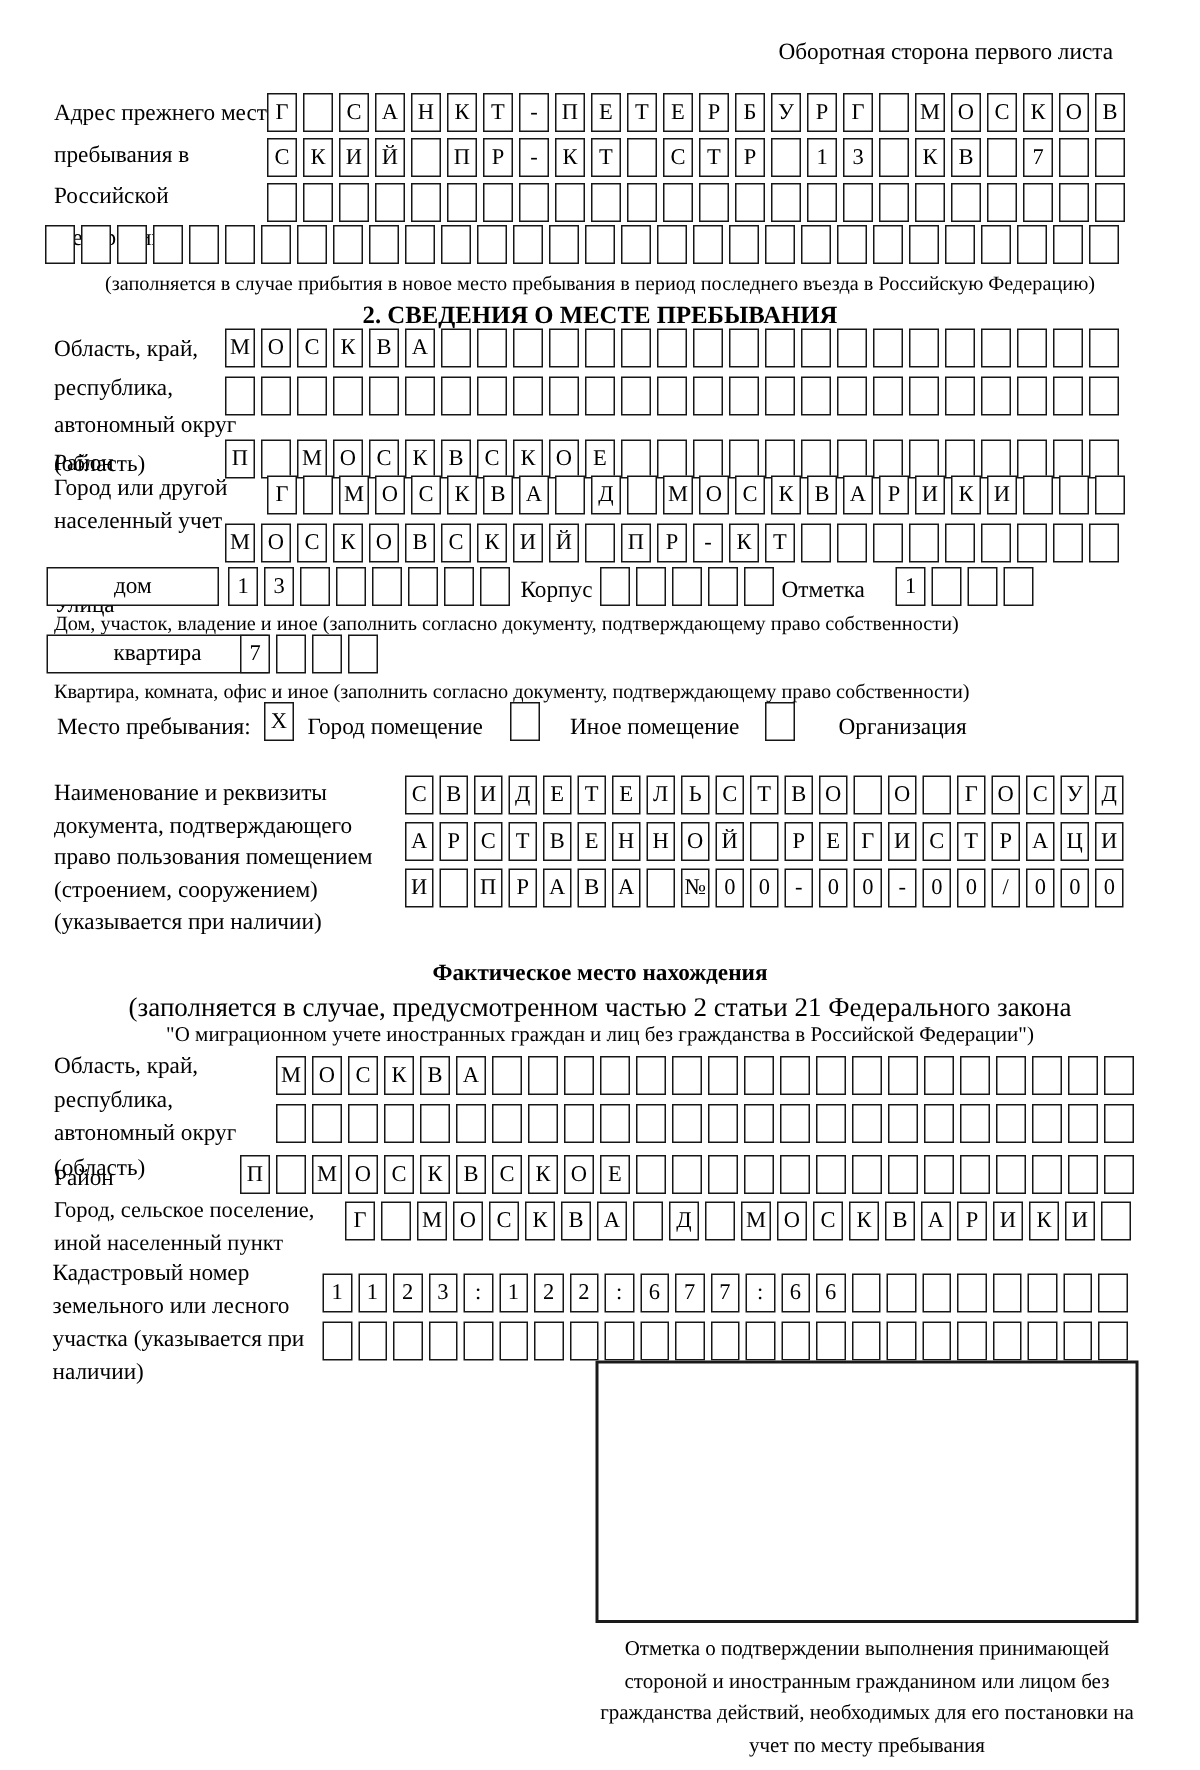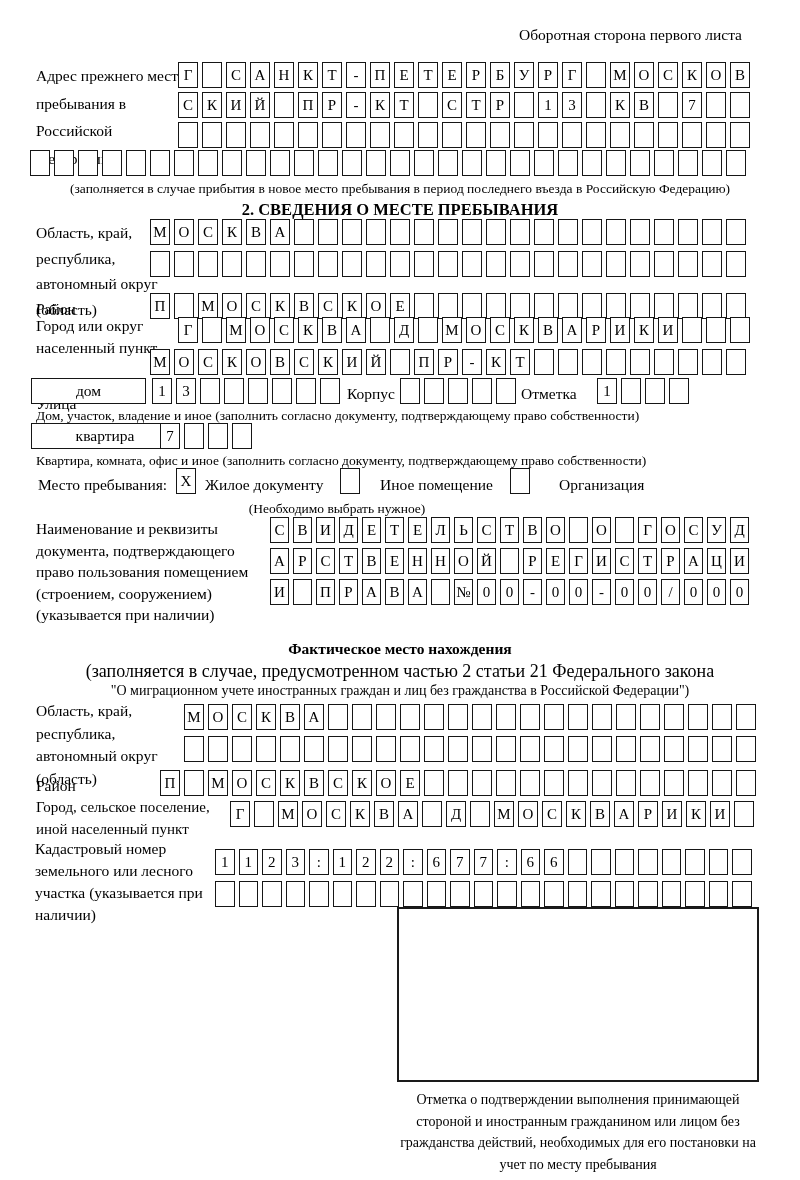--- a/index.html
+++ b/index.html
@@ -228,21 +228,21 @@
       <span class="cell"></span>
       <span class="cell"></span>
       <span class="cell"></span>
       <span class="cell"></span>
       <span class="cell"></span>
       <span class="cell"></span>
       <span class="cell"></span>
       <span class="cell"></span>
     </div>
 
-  <div class="lbl" style="left:36px; top:315px; width:145px; line-height:22px;">Город или округ населенный пункт</div>
+  <div class="lbl" style="left:36px; top:315px; width:145px; line-height:22px;">Город или другой населенный учет</div>
   <div class="cells" style="left:178px; top:317px;">
       <span class="cell">Г</span>
       <span class="cell"></span>
       <span class="cell">М</span>
       <span class="cell">О</span>
       <span class="cell">С</span>
       <span class="cell">К</span>
       <span class="cell">В</span>
       <span class="cell">А</span>
       <span class="cell"></span>
@@ -324,26 +324,25 @@
   <div class="cells" style="left:160px; top:423px;">
       <span class="cell">7</span>
       <span class="cell"></span>
       <span class="cell"></span>
       <span class="cell"></span>
     </div>
   <div class="cap" style="left:36px; top:452px;">Квартира, комната, офис и иное (заполнить согласно документу, подтверждающему право собственности)</div>
 
   <div class="lbl" style="left:38px; top:472px;">Место пребывания:</div>
   <span class="cell single" style="left:176px; top:468px;">X</span>
-  <div class="lbl" style="left:205px; top:472px;">Жилое документу</div>
+  <div class="lbl" style="left:205px; top:472px;">Город помещение</div>
   <span class="cell single" style="left:340px; top:468px;"></span>
   <div class="lbl" style="left:380px; top:472px;">Иное помещение</div>
   <span class="cell single" style="left:510px; top:468px;"></span>
   <div class="lbl" style="left:559px; top:472px;">Организация</div>
-  <div class="cap" style="left:37px; top:500px; width:600px; text-align:center;">(Необходимо выбрать нужное)</div>
 
   <div class="lbl" style="left:36px; top:518px; width:228px; line-height:21.5px;">Наименование и реквизиты документа, подтверждающего право пользования помещением (строением, сооружением) (указывается при наличии)</div>
   <div class="cells n21" style="left:270px; top:517px;">
       <span class="cell">С</span>
       <span class="cell">В</span>
       <span class="cell">И</span>
       <span class="cell">Д</span>
       <span class="cell">Е</span>
       <span class="cell">Т</span>
       <span class="cell">Е</span>

